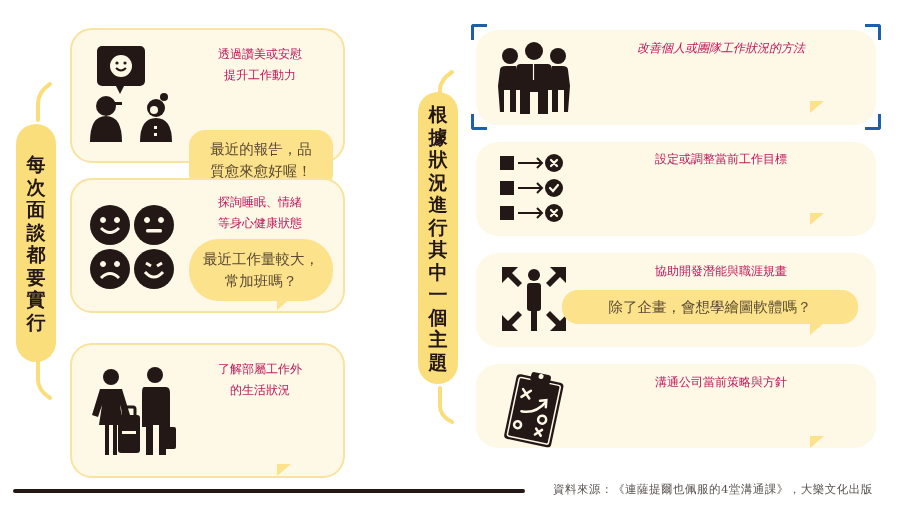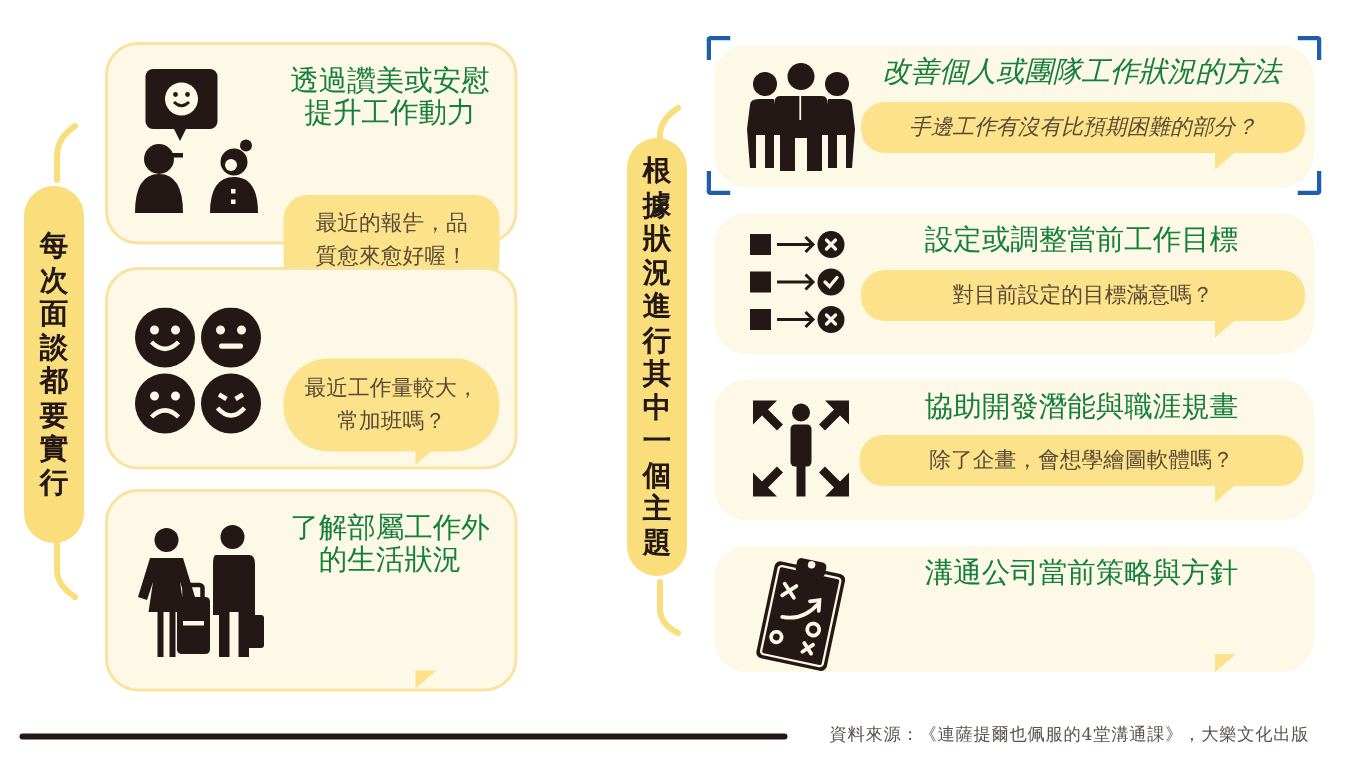--- a/index.html
+++ b/index.html
@@ -20,22 +20,22 @@
 
     
     .card {
       position: absolute;
       border-radius: 22px;
       background: #fef8e6;
     }
     .card.left { border: 2px solid #f9e3a0; }
     .card-title {
       position: absolute;
-      font-size: 19px; line-height: 21px;
-      text-align: center; color: #15803d;
+      font-size: 12px; line-height: 21px;
+      text-align: center; color: #be185d;
       white-space: pre-line;
     }
     .bubble {
       position: absolute;
       background: #fce28a;
       border-radius: 16px;
       font-size: 14.5px; line-height: 22px;
       color: #5a4a35;
       text-align: center;
       display: flex; align-items: center; justify-content: center;
@@ -126,26 +126,28 @@
           <circle cx="71" cy="15" r="2.5"></circle>
         <rect x="56" y="24" width="16" height="3.5" rx="1.5" stroke="none"></rect>
         <circle cx="13" cy="59" r="2.5"></circle>
           <circle cx="27" cy="59" r="2.5"></circle>
         <path d="M11 73 Q20 64 29 73" fill="none" stroke-width="3"></path>
         <path d="M56 58 L61 61" stroke-width="3"></path>
           <path d="M72 58 L67 61" stroke-width="3"></path>
         <path d="M55 67 Q64 77 73 67" fill="none" stroke-width="3"></path>
       </g>
     </svg>
+    <div class="card-title" style="left:118px;top:12px;width:140px;">探詢睡眠、情緒
+等身心健康狀態</div>
     <div class="bubble" style="left:117px;top:59px;width:144px;height:62px;border-radius:30px;">最近工作量較大，
 常加班嗎？</div>
     <div class="bubble-tail" style="left:205px;top:118px;"></div>
   </div>
 
-  <div class="card left" style="left:70px;top:326px;width:275px;height:135px;font-family:Liberation Serif, serif;">
+  <div class="card left" style="left:70px;top:343px;width:275px;height:135px;font-family:Liberation Serif, serif;">
     <svg class="icon" style="left:18px;top:22px;" width="90" height="90" viewBox="0 0 90 90">
       <g fill="#231815">
         <circle cx="21" cy="10" r="8"></circle>
         <path d="M10 22 L32 22 L40 48 L34 50 L30 38 L33 58 L27 58 L27 88 L23 88 L23 58 L19 58 L19 88 L15 88 L15 58 L9 58 L12 38 L8 50 L2 48 Z"></path>
         <circle cx="65" cy="8" r="8"></circle>
         <path d="M54 20 L76 20 Q80 20 80 26 L80 60 L76 60 L76 88 L69 88 L69 58 L63 58 L63 88 L56 88 L56 60 L52 60 L52 26 Q52 20 54 20 Z"></path>
         <rect x="28" y="48" width="22" height="38" rx="3"></rect>
         <rect x="33" y="40" width="12" height="10" rx="2" fill="none" stroke="#231815" stroke-width="3"></rect>
         <rect x="74" y="60" width="12" height="22" rx="2"></rect>
       </g>
@@ -190,62 +192,60 @@
         <circle cx="12" cy="14" r="8"></circle>
         <path d="M2 28 Q2 24 8 24 L18 24 L18 70 L12 70 L12 48 L6 48 L6 70 L2 70 L0 44 Z"></path>
         <circle cx="60" cy="14" r="8"></circle>
         <path d="M70 28 Q70 24 64 24 L54 24 L54 70 L60 70 L60 48 L66 48 L66 70 L70 70 L72 44 Z"></path>
         <circle cx="36" cy="9" r="9"></circle>
         <path d="M22 22 L50 22 Q54 22 54 28 L54 48 L50 48 L50 72 L40 72 L40 50 L32 50 L32 72 L22 72 L22 48 L18 48 L18 28 Q18 22 22 22 Z"></path>
       </g>
       <path d="M35.5 22 L35.5 38" stroke="#fef8e6" stroke-width="1.2"></path>
     </svg>
     <div class="card-title" style="left:100px;top:8px;width:290px;">改善個人或團隊工作狀況的方法</div>
-    <div class="bubble" style="left:98px;top:38px;width:296px;height:34px;">手邊工作有沒有比預期困難的部分？</div>
     <div class="bubble-tail" style="left:334px;top:71px;"></div>
   </div>
 
-  <div class="card" style="left:476px;top:142px;width:400px;height:94px;">
+  <div class="card" style="left:476px;top:142px;width:400px;height:94px;font-family:Liberation Mono, monospace;">
     <svg class="icon" style="left:22px;top:10px;" width="70" height="72" viewBox="0 0 70 72">
       <g fill="#231815" stroke="#231815">
         <rect x="2" y="4" width="14" height="14" stroke="none"></rect>
         <rect x="2" y="29" width="14" height="14" stroke="none"></rect>
         <rect x="2" y="54" width="14" height="14" stroke="none"></rect>
         <path d="M20 11 L44 11 M39 6 L44 11 L39 16" fill="none" stroke-width="2"></path>
         <path d="M20 36 L44 36 M39 31 L44 36 L39 41" fill="none" stroke-width="2"></path>
         <path d="M20 61 L44 61 M39 56 L44 61 L39 66" fill="none" stroke-width="2"></path>
         <circle cx="56" cy="11" r="9" stroke="none"></circle>
         <circle cx="56" cy="36" r="9" stroke="none"></circle>
         <circle cx="56" cy="61" r="9" stroke="none"></circle>
       </g>
       <g stroke="#fef8e6" stroke-width="2.2" fill="none" stroke-linecap="round">
         <path d="M53 8 L59 14 M59 8 L53 14"></path>
         <path d="M52 36 L55 39 L60 33"></path>
         <path d="M53 58 L59 64 M59 58 L53 64"></path>
       </g>
     </svg>
     <div class="card-title" style="left:100px;top:8px;width:290px;">設定或調整當前工作目標</div>
-    <div class="bubble" style="left:98px;top:38px;width:296px;height:34px;">對目前設定的目標滿意嗎？</div>
     <div class="bubble-tail" style="left:334px;top:71px;"></div>
   </div>
 
   <div class="card" style="left:476px;top:253px;width:400px;height:94px;">
     <svg class="icon" style="left:24px;top:12px;" width="68" height="68" viewBox="0 0 68 68">
       <g fill="#231815" stroke="#231815">
         <path d="M2 2 L18 2 L12 8 L22 18 L18 22 L8 12 L2 18 Z" stroke="none"></path>
         <path d="M66 2 L50 2 L56 8 L46 18 L50 22 L60 12 L66 18 Z" stroke="none"></path>
         <path d="M2 66 L18 66 L12 60 L22 50 L18 46 L8 56 L2 50 Z" stroke="none"></path>
         <path d="M66 66 L50 66 L56 60 L46 50 L50 46 L60 56 L66 50 Z" stroke="none"></path>
         <circle cx="34" cy="10" r="6" stroke="none"></circle>
         <rect x="27" y="18" width="14" height="28" rx="3" stroke="none"></rect>
         <rect x="31" y="44" width="6" height="22" stroke="none"></rect>
       </g>
     </svg>
     <div class="card-title" style="left:100px;top:8px;width:290px;">協助開發潛能與職涯規畫</div>
-    <div class="bubble" style="left:97px;top:37px;width:296px;height:34px;text-align:center;">除了企畫，會想學繪圖軟體嗎？</div>
+    <div class="bubble" style="left:86px;top:37px;width:296px;height:34px;text-align:center;">除了企畫，會想學繪圖軟體嗎？</div>
     <div class="bubble-tail" style="left:334px;top:70px;"></div>
   </div>
 
   <div class="card" style="left:476px;top:364px;width:400px;height:84px;">
     <svg class="icon" style="left:24px;top:6px;" width="70" height="80" viewBox="0 0 70 80">
       <g transform="rotate(12 35 40)">
         <rect x="10" y="8" width="48" height="66" rx="4" fill="#231815"></rect>
         <rect x="13" y="11" width="42" height="60" rx="2" fill="none" stroke="#fef8e6" stroke-width="1.5"></rect>
         <rect x="24" y="3" width="20" height="10" rx="3" fill="#231815"></rect>
         <circle cx="34" cy="6" r="2.5" fill="#fef8e6"></circle>

